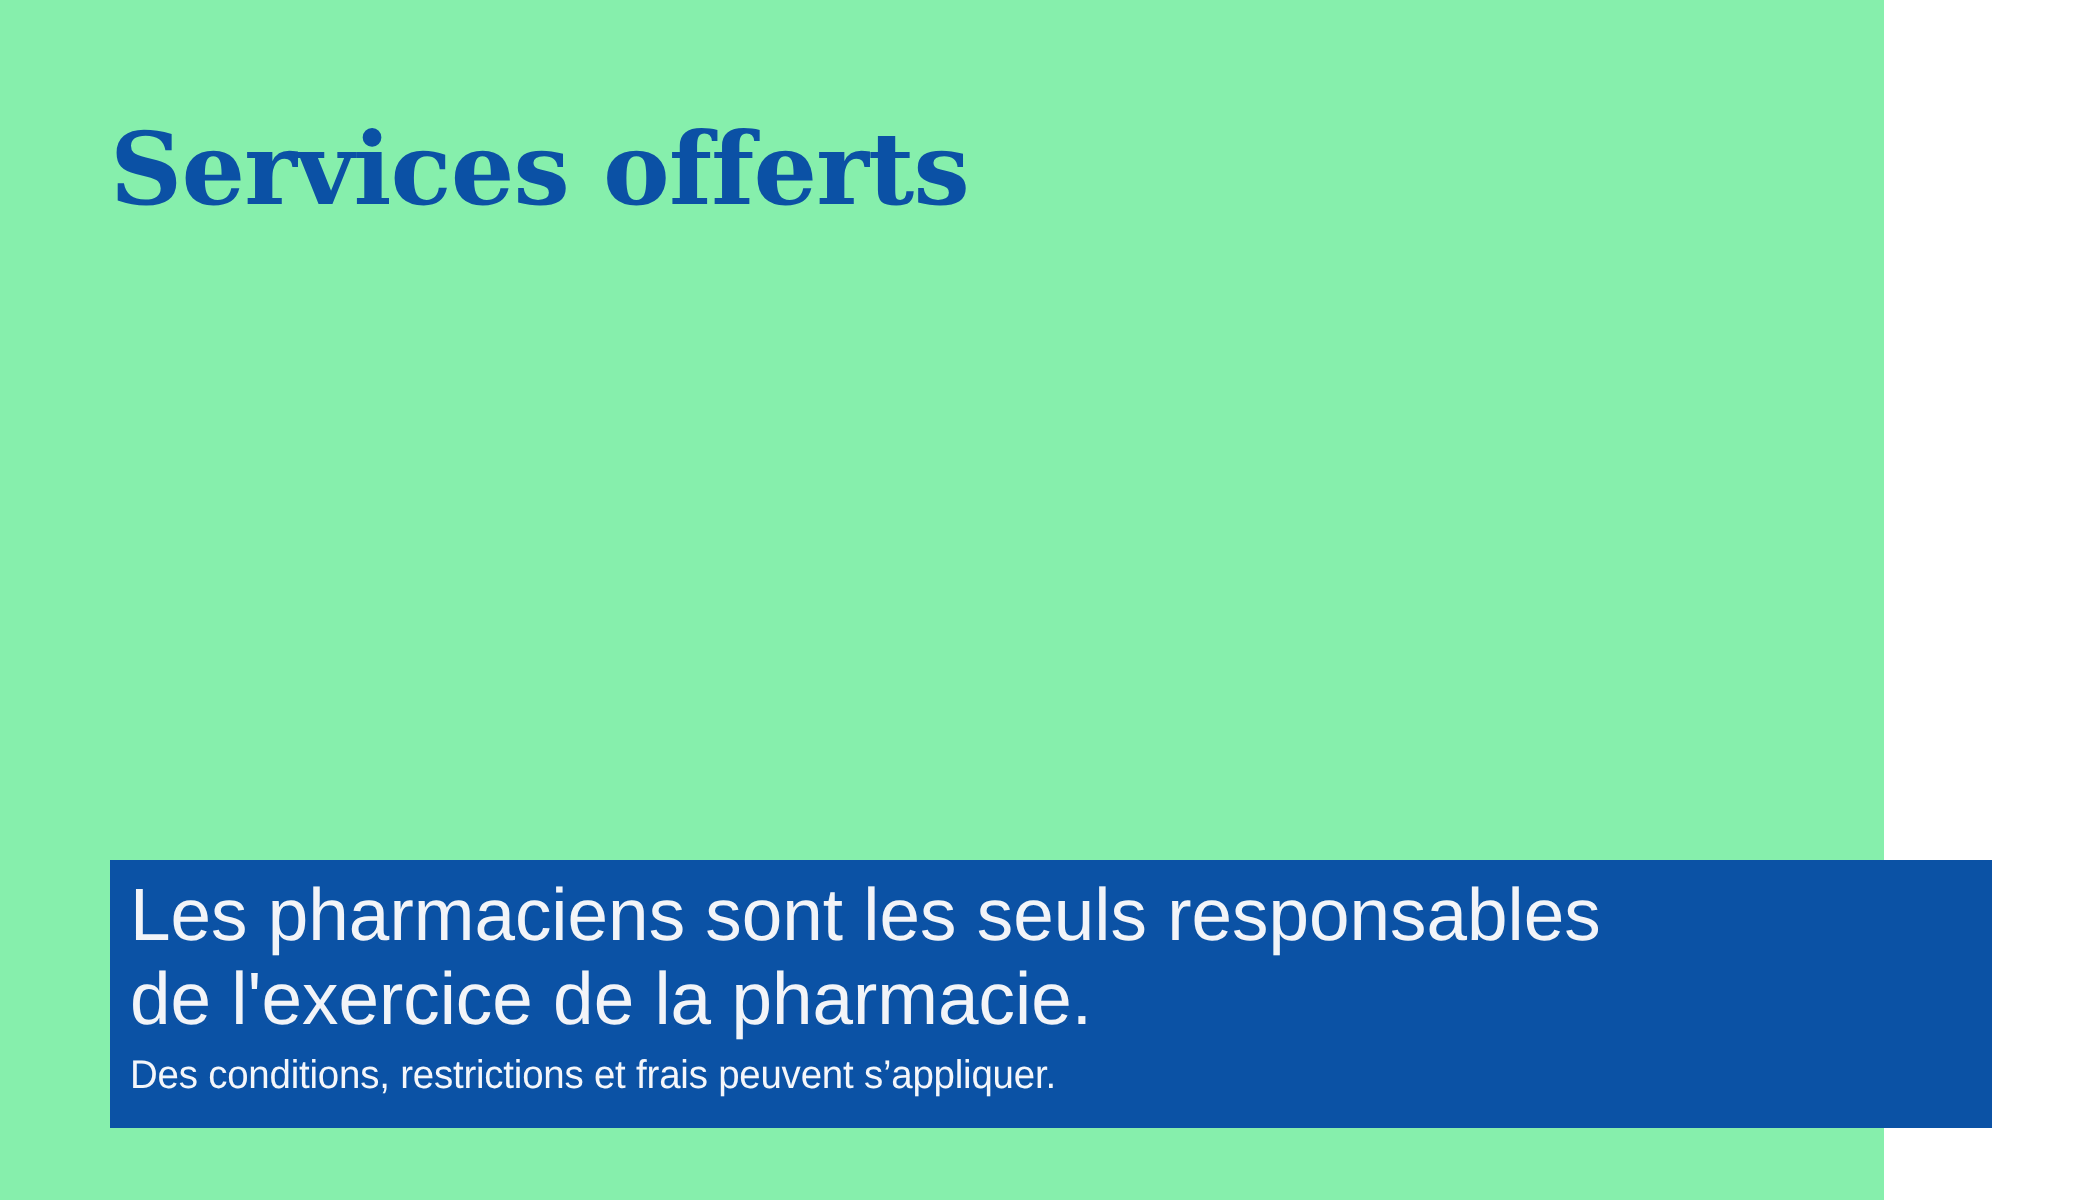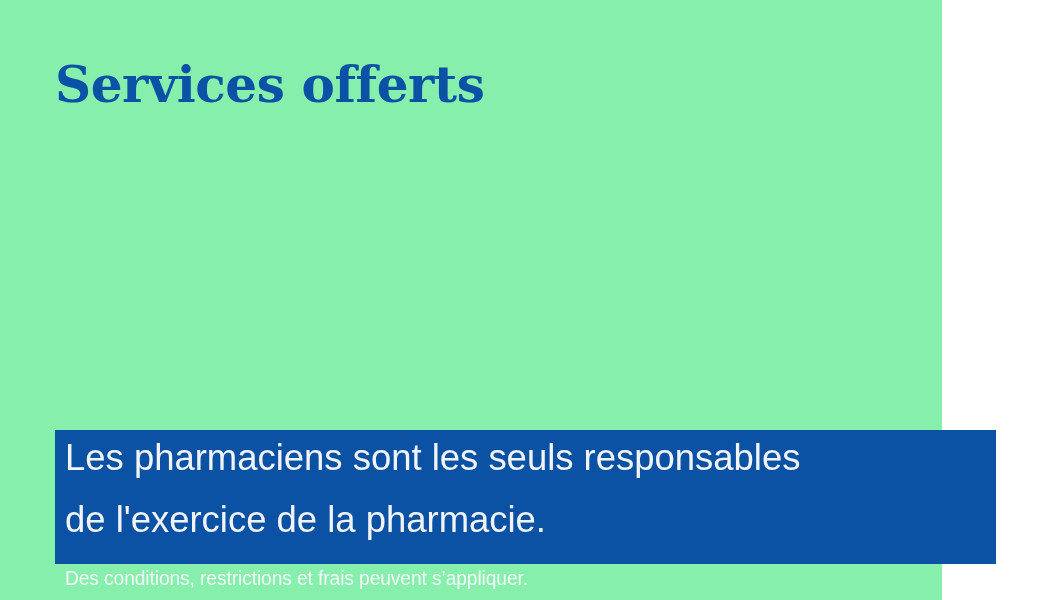--- a/index.html
+++ b/index.html
@@ -52,21 +52,20 @@
     left: 55px;
     top: 430px;
     width: 941px;
     height: 134px;
     background: #0B52A5;
     box-sizing: border-box;
     padding: 7px 10px 6px 10px;
     display: flex;
     flex-direction: column;
     justify-content: flex-start;
-    gap: 20px;
   }
 
   .banner-headline {
     font-family: "Liberation Sans", sans-serif;
     font-weight: 300;
     font-size: 37px;
     line-height: 42px;
     color: #f2f4f8;
     letter-spacing: 0px;
     white-space: nowrap;

